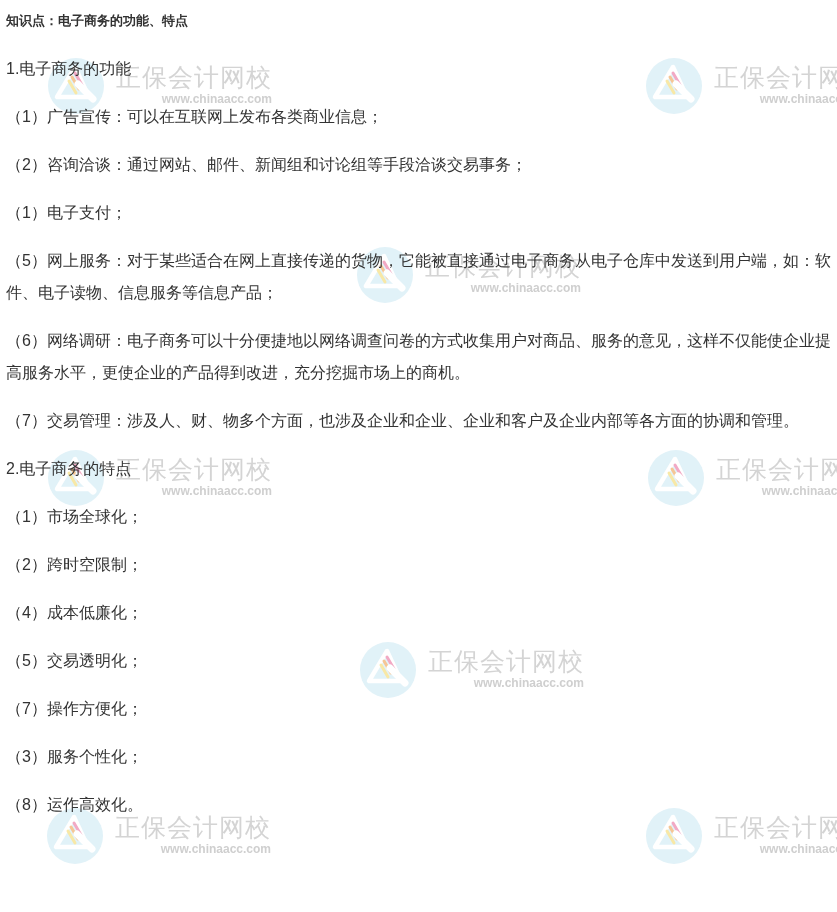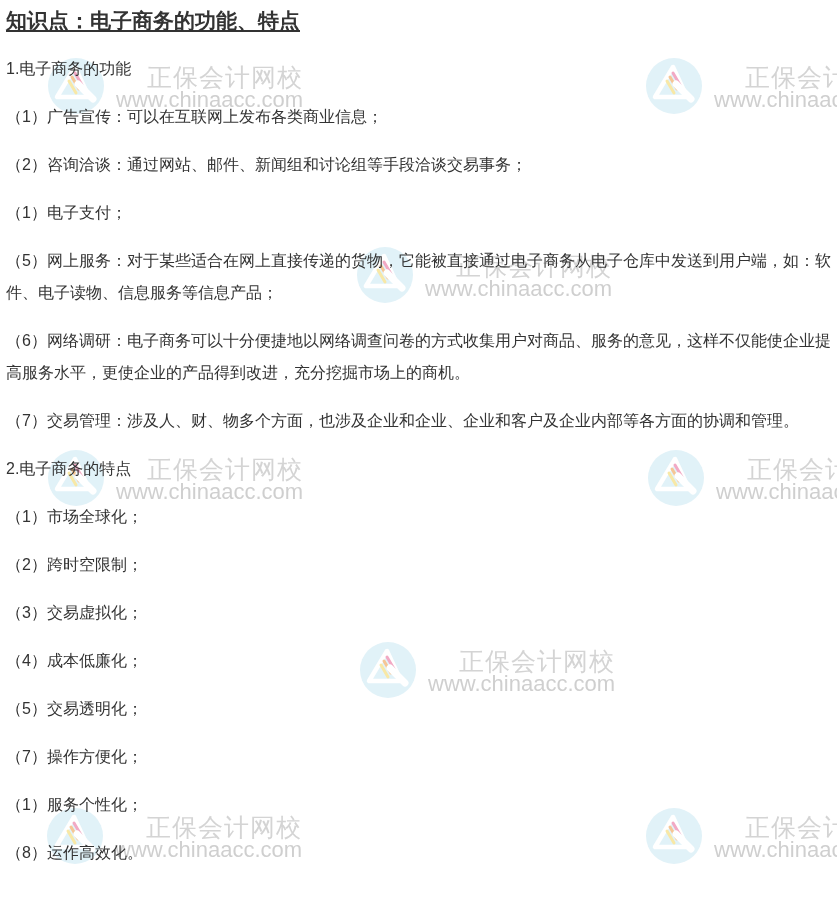--- a/index.html
+++ b/index.html
@@ -46,41 +46,41 @@
     justify-content:center;
     text-align:right;
   }
   .wm .brand{
     font-size:25px;
     line-height:26px;
     color:var(--wm-brand-color);
     letter-spacing:1px;
   }
   .wm .url{
-    font-size:22px;
+    font-size:12px;
     line-height:19px;
     margin-top:0;
     color:var(--wm-url-color);
+    font-weight:bold;
   }
   
   .content{
     position:relative;
     z-index:1;
     padding:5px 0 0 6px;
     color:var(--text-color);
     font-size:16px;
   }
   .content p{
     margin:0 0 16px 0;
     line-height:32px;
   }
   .content .doc-title{
     font-weight:bold;
-    font-size:21px;
-    text-decoration:underline;
+    font-size:13px;
   }
 </style>
 </head>
 <body>
 
 <div class="page">
 
   <div class="wm-layer">
 
     <div class="wm" style="left:48px;top:57px;">
@@ -212,21 +212,20 @@
     <p>（1）广告宣传：可以在互联网上发布各类商业信息；</p>
     <p>（2）咨询洽谈：通过网站、邮件、新闻组和讨论组等手段洽谈交易事务；</p>
     <p>（1）电子支付；</p>
     <p>（5）网上服务：对于某些适合在网上直接传递的货物，它能被直接通过电子商务从电子仓库中发送到用户端，如：软件、电子读物、信息服务等信息产品；</p>
     <p>（6）网络调研：电子商务可以十分便捷地以网络调查问卷的方式收集用户对商品、服务的意见，这样不仅能使企业提高服务水平，更使企业的产品得到改进，充分挖掘市场上的商机。</p>
     <p>（7）交易管理：涉及人、财、物多个方面，也涉及企业和企业、企业和客户及企业内部等各方面的协调和管理。</p>
 
     <p>2.电子商务的特点</p>
     <p>（1）市场全球化；</p>
     <p>（2）跨时空限制；</p>
-    <p>（3）交易虚拟化；</p>
     <p>（4）成本低廉化；</p>
     <p>（5）交易透明化；</p>
     <p>（7）操作方便化；</p>
-    <p>（1）服务个性化；</p>
+    <p>（3）服务个性化；</p>
     <p>（8）运作高效化。</p>
   </div>
 
 </div>
 
 </body></html>

